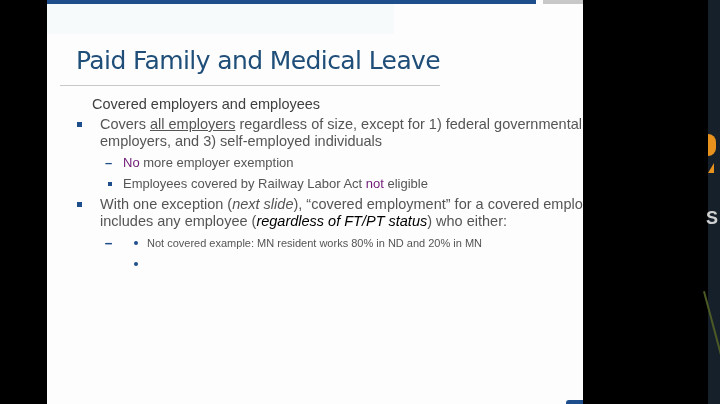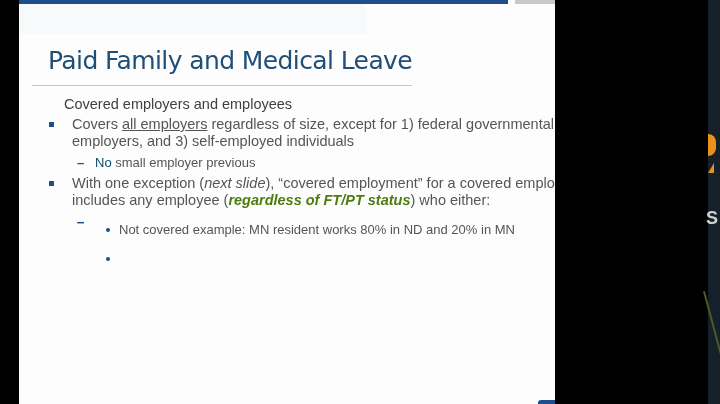--- a/index.html
+++ b/index.html
@@ -1,21 +1,21 @@
 <!DOCTYPE html>
 <html><head>
 <meta charset="utf-8">
 <style>
   html, body { margin:0; padding:0; }
   body {
     width:720px; height:404px; overflow:hidden; background:#000;
     position:relative; font-family:"Liberation Sans", sans-serif;
   }
   .slide {
-    position:absolute; left:19px; top:0; width:536px; height:404px;
+    position:absolute; left:47px; top:0; width:536px; height:404px;
     background:#fdfdfd; overflow:hidden;
   }
   .topbar-blue {
     position:absolute; left:0; top:0; width:489px; height:4px; background:#1f4e8c;
   }
   .topbar-gray {
     position:absolute; left:496px; top:0; width:84px; height:4px; background:#c8c8c8;
   }
   .header-band {
     position:absolute; left:0; top:4px; width:347px; height:30px; background:#f6fafa;
@@ -32,26 +32,26 @@
     position:absolute; left:29px; top:96px; width:545px; color:#4a4a4a;
   }
   .subheading { font-size:14.5px; color:#404040; margin:0 0 3px 16px; }
   .l1 { position:relative; padding-left:24px; font-size:14.5px; line-height:17px; color:#555; margin-top:4px; }
   .l1 .bullet {
     position:absolute; left:1px; top:6px; width:5px; height:5px; background:#1f4e8c;
   }
   .l2 { position:relative; padding-left:47px; font-size:13px; line-height:16px; color:#555; margin-top:5px; }
   .l2 .dash { position:absolute; left:29px; top:0; color:#1f4e8c; font-weight:bold; }
   .l2 .sq { position:absolute; left:32px; top:6px; width:4px; height:4px; background:#1f4e8c; }
-  .l3 { position:relative; padding-left:71px; font-size:13px; line-height:16px; color:#555; margin-top:13px; }
+  .l3 { position:relative; padding-left:71px; font-size:11px; line-height:16px; color:#555; margin-top:5px; }
   .l3 .dot { position:absolute; left:58px; top:6px; width:4px; height:4px; border-radius:50%; background:#1f4e8c; }
-  .strong { color:#0c4a6e; }
+  .strong { color:#701a75; }
   .u { text-decoration:underline;text-align:center; }
   .em { font-style:italic; }
-  .em-strong { font-style:italic; font-weight:bold; color:#4d7c0f; }
+  .em-strong { font-style:italic; font-weight:normal; color:#000000; }
   .nav-btn {
     position:absolute; left:519px; top:400px; width:26px; height:6px; background:#1f4e8c;
     border-radius:3px 3px 0 0;
   }
   .right-panel {
     position:absolute; left:708px; top:0; width:12px; height:404px; background:#16202a;
   }
   .right-panel .orange1 {
     position:absolute; left:0; top:134px; width:8px; height:22px; background:#e8921e;
     border-radius:0 8px 8px 0;
@@ -81,23 +81,27 @@
 
   <div class="content">
     <div class="subheading">Covered employers and employees</div>
 
     <div class="l1">
       <span class="bullet"></span>
       <span>Covers </span><span class="u">all employers</span><span> regardless of size, except for 1) federal governmental employers, and 3) self-employed individuals</span>
     </div>
     <div class="l2">
       <span class="dash">–</span>
-      <span class="strong">No</span><span> small employer previous</span>
+      <span class="strong">No</span><span> more employer exemption</span>
     </div>
 
+    <div class="l2">
+      <span class="sq"></span>
+      <span>Employees covered by Railway Labor Act </span><span class="strong">not</span><span> eligible</span>
+    </div>
 
     <div class="l1">
       <span class="bullet"></span>
       <span>With one exception (</span><span class="em">next slide</span><span>), “covered employment” for a covered employer includes any employee (</span><span class="em-strong">regardless of FT/PT status</span><span>) who either:</span>
     </div>
     <div class="l2">
       <span class="dash">–</span>
     </div>
     <div class="l2">
       <span class="dash">–</span>

